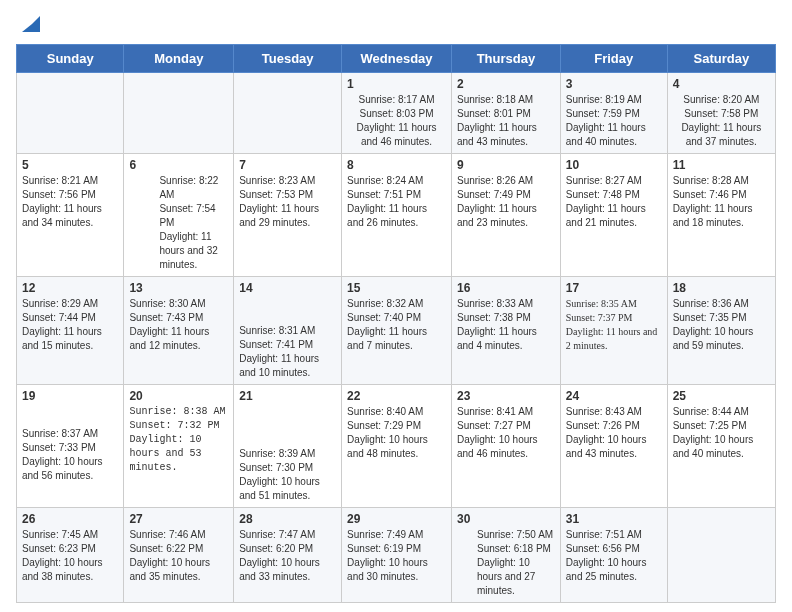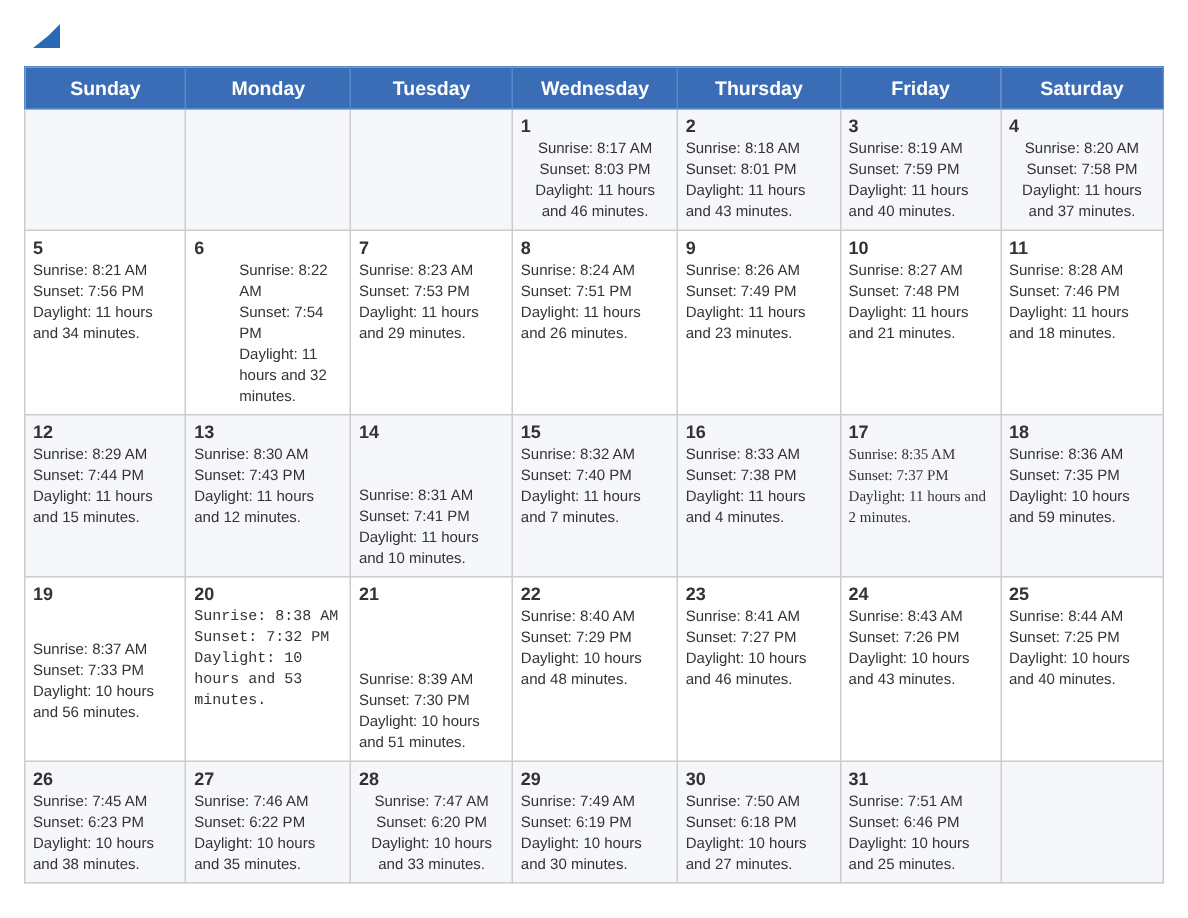--- a/index.html
+++ b/index.html
@@ -301,39 +301,39 @@
 Daylight: 10 hours and 38 minutes.</div>
           </td>
           <td>
             <span class="day-number">27</span>
             <div class="cell-text" style="white-space: pre-line;">Sunrise: 7:46 AM
 Sunset: 6:22 PM
 Daylight: 10 hours and 35 minutes.</div>
           </td>
           <td>
             <span class="day-number">28</span>
-            <div class="cell-text" style="white-space: pre-line; text-align: center;">Sunrise: 7:47 AM
+            <div class="cell-text" style="white-space: pre-line;">Sunrise: 7:47 AM
 Sunset: 6:20 PM
 Daylight: 10 hours and 33 minutes.</div>
           </td>
           <td>
             <span class="day-number">29</span>
             <div class="cell-text" style="white-space: pre-line;">Sunrise: 7:49 AM
 Sunset: 6:19 PM
 Daylight: 10 hours and 30 minutes.</div>
           </td>
           <td>
             <span class="day-number">30</span>
-            <div class="cell-text" style="white-space: pre-line;">Sunrise: 7:50 AM
+            <div class="cell-text" style="white-space: pre-line; margin-left: 20px;">Sunrise: 7:50 AM
 Sunset: 6:18 PM
 Daylight: 10 hours and 27 minutes.</div>
           </td>
           <td>
             <span class="day-number">31</span>
             <div class="cell-text" style="white-space: pre-line;">Sunrise: 7:51 AM
-Sunset: 6:46 PM
+Sunset: 6:56 PM
 Daylight: 10 hours and 25 minutes.</div>
           </td>
           <td class="empty-cell"></td>
         </tr>
       </tbody>
   </table>
 </div>
 
 </body></html>

